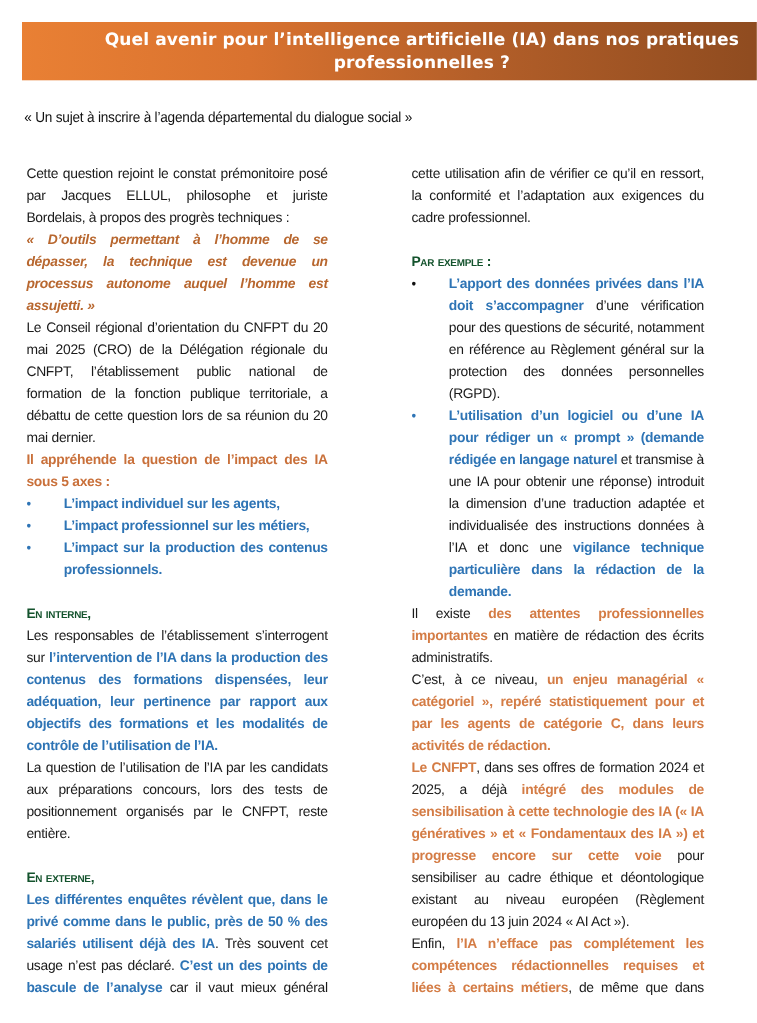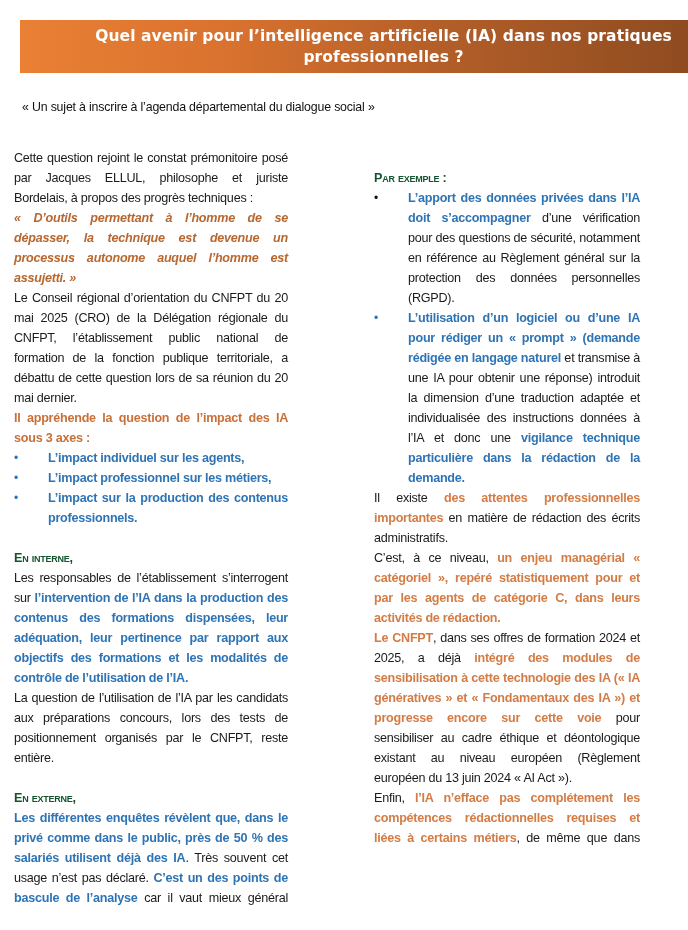--- a/index.html
+++ b/index.html
@@ -14,21 +14,21 @@
     }
     .banner-title {
       color: #ffffff; font-family: "DejaVu Sans", sans-serif; font-weight: bold;
       font-size: 15.5px; line-height: 21px; letter-spacing: 0.1px; margin: 0;
     }
     .subtitle {
       position: absolute; left: 22px; top: 99px; font-size: 13.3px; color: #111;
       letter-spacing: -0.2px; transform: scaleX(0.93); transform-origin: left center; white-space: nowrap;
     }
     .col { position: absolute; top: 148px; font-size: 12.6px; line-height: 20px; }
-    .col-left { left: 14px; width: 274px; }
+    .col-left { left: 24px; width: 274px; }
     .col-right { left: 374px; width: 266px; }
     .col p { margin: 0; text-align: justify; letter-spacing: -0.25px; }
     .blank { height: 20px; }
     .italic-quote { color: #b8672f; font-style: italic; font-weight: bold; }
     .orange { color: #c9703a; font-weight: bold; }
     .orange-light { color: #d47c45; font-weight: bold; }
     .blue { color: #2e74b5; font-weight: bold; margin-top: 12px; }
     .smallcaps-head { color: #14532d; font-weight: bold; font-variant: small-caps; font-size: 12.6px; }
     ul.bullets { list-style: none; margin: 0; padding: 0; }
     ul.bullets li { position: relative; padding-left: 34px; text-align: justify; letter-spacing: -0.25px; }
@@ -44,21 +44,21 @@
 <div class="banner">
   <h1 class="banner-title">Quel avenir pour l’intelligence artificielle (IA) dans nos pratiques professionnelles ?</h1>
 </div>
 
 <div class="subtitle">« Un sujet à inscrire à l’agenda départemental du dialogue social »</div>
 
 <div class="col col-left">
   <p>Cette question rejoint le constat prémonitoire posé par Jacques ELLUL, philosophe et juriste Bordelais, à propos des progrès techniques :</p>
   <p class="italic-quote">« D’outils permettant à l’homme de se dépasser, la technique est devenue un processus autonome auquel l’homme est assujetti. »</p>
   <p>Le Conseil régional d’orientation du CNFPT du 20 mai 2025 (CRO) de la Délégation régionale du CNFPT, l’établissement public national de formation de la fonction publique territoriale, a débattu de cette question lors de sa réunion du 20 mai dernier.</p>
-  <p class="orange">Il appréhende la question de l’impact des IA sous 3 axes :</p>
+  <p class="orange">Il appréhende la question de l’impact des IA sous 5 axes :</p>
   <ul class="bullets">
     <li>
       <span class="bullet bullet-blue">•</span>
       <span class="blue">L’impact individuel sur les agents,</span>
     </li>
     <li>
       <span class="bullet bullet-blue">•</span>
       <span class="blue">L’impact professionnel sur les métiers,</span>
     </li>
     <li>
@@ -69,20 +69,21 @@
   <div class="blank"></div>
   <p class="smallcaps-head">En interne,</p>
   <p><span>Les responsables de l’établissement s’interrogent sur </span><span class="blue">l’intervention de l’IA dans la production des contenus des formations dispensées, leur adéquation, leur pertinence par rapport aux objectifs des formations et les modalités de contrôle de l’utilisation de l’IA.</span></p>
   <p>La question de l’utilisation de l’IA par les candidats aux préparations concours, lors des tests de positionnement organisés par le CNFPT, reste entière.</p>
   <div class="blank"></div>
   <p class="smallcaps-head">En externe,</p>
   <p class="last-line"><span class="blue">Les différentes enquêtes révèlent que, dans le privé comme dans le public, près de 50 % des salariés utilisent déjà des IA</span><span>. Très souvent cet usage n’est pas déclaré. </span><span class="blue">C’est un des points de bascule de l’analyse</span><span> car il vaut mieux général</span></p>
 </div>
 
 <div class="col col-right">
+  <p>cette utilisation afin de vérifier ce qu’il en ressort, la conformité et l’adaptation aux exigences du cadre professionnel.</p>
   <div class="blank"></div>
   <p class="smallcaps-head">Par exemple :</p>
   <ul class="bullets">
     <li>
       <span class="bullet bullet-black">•</span>
       <span class="blue">L’apport des données privées dans l’IA doit s’accompagner</span><span> d’une vérification pour des questions de sécurité, notamment en référence au Règlement général sur la protection des données personnelles (RGPD).</span>
     </li>
     <li>
       <span class="bullet bullet-blue">•</span>
       <span class="blue">L’utilisation d’un logiciel ou d’une IA pour rédiger un « prompt » (demande rédigée en langage naturel</span><span> et transmise à une IA pour obtenir une réponse) introduit la dimension d’une traduction adaptée et individualisée des instructions données à l’IA et donc une </span><span class="blue">vigilance technique particulière dans la rédaction de la demande.</span>

